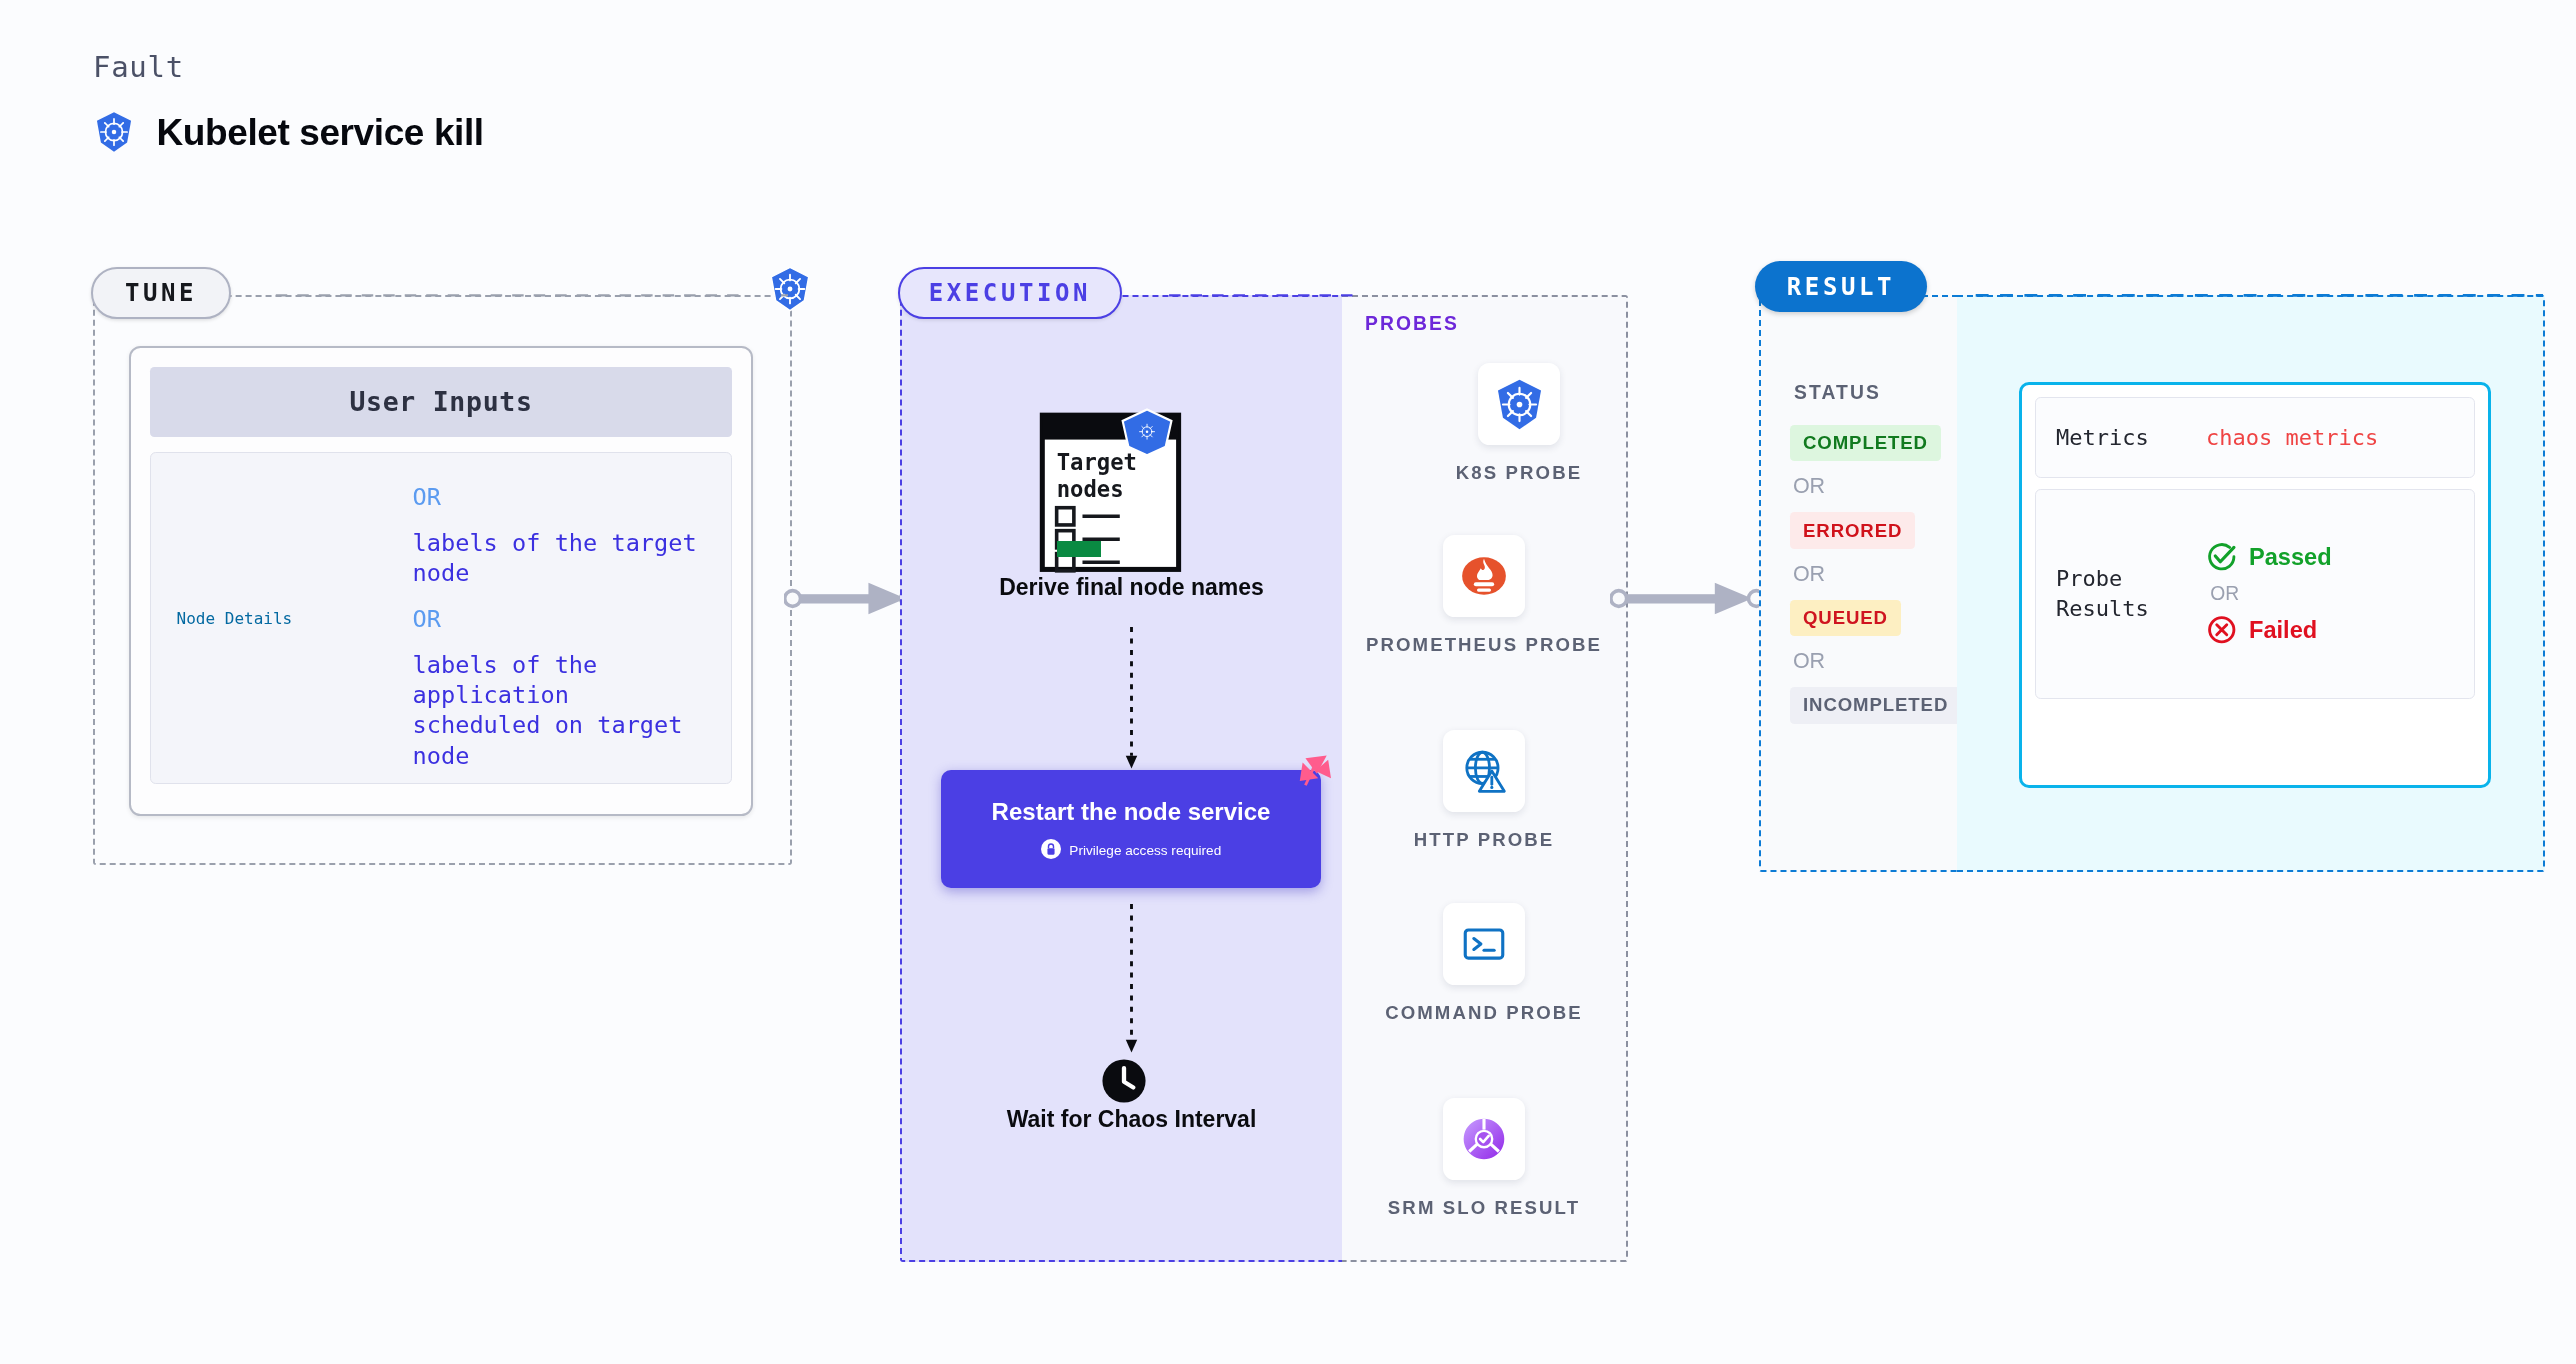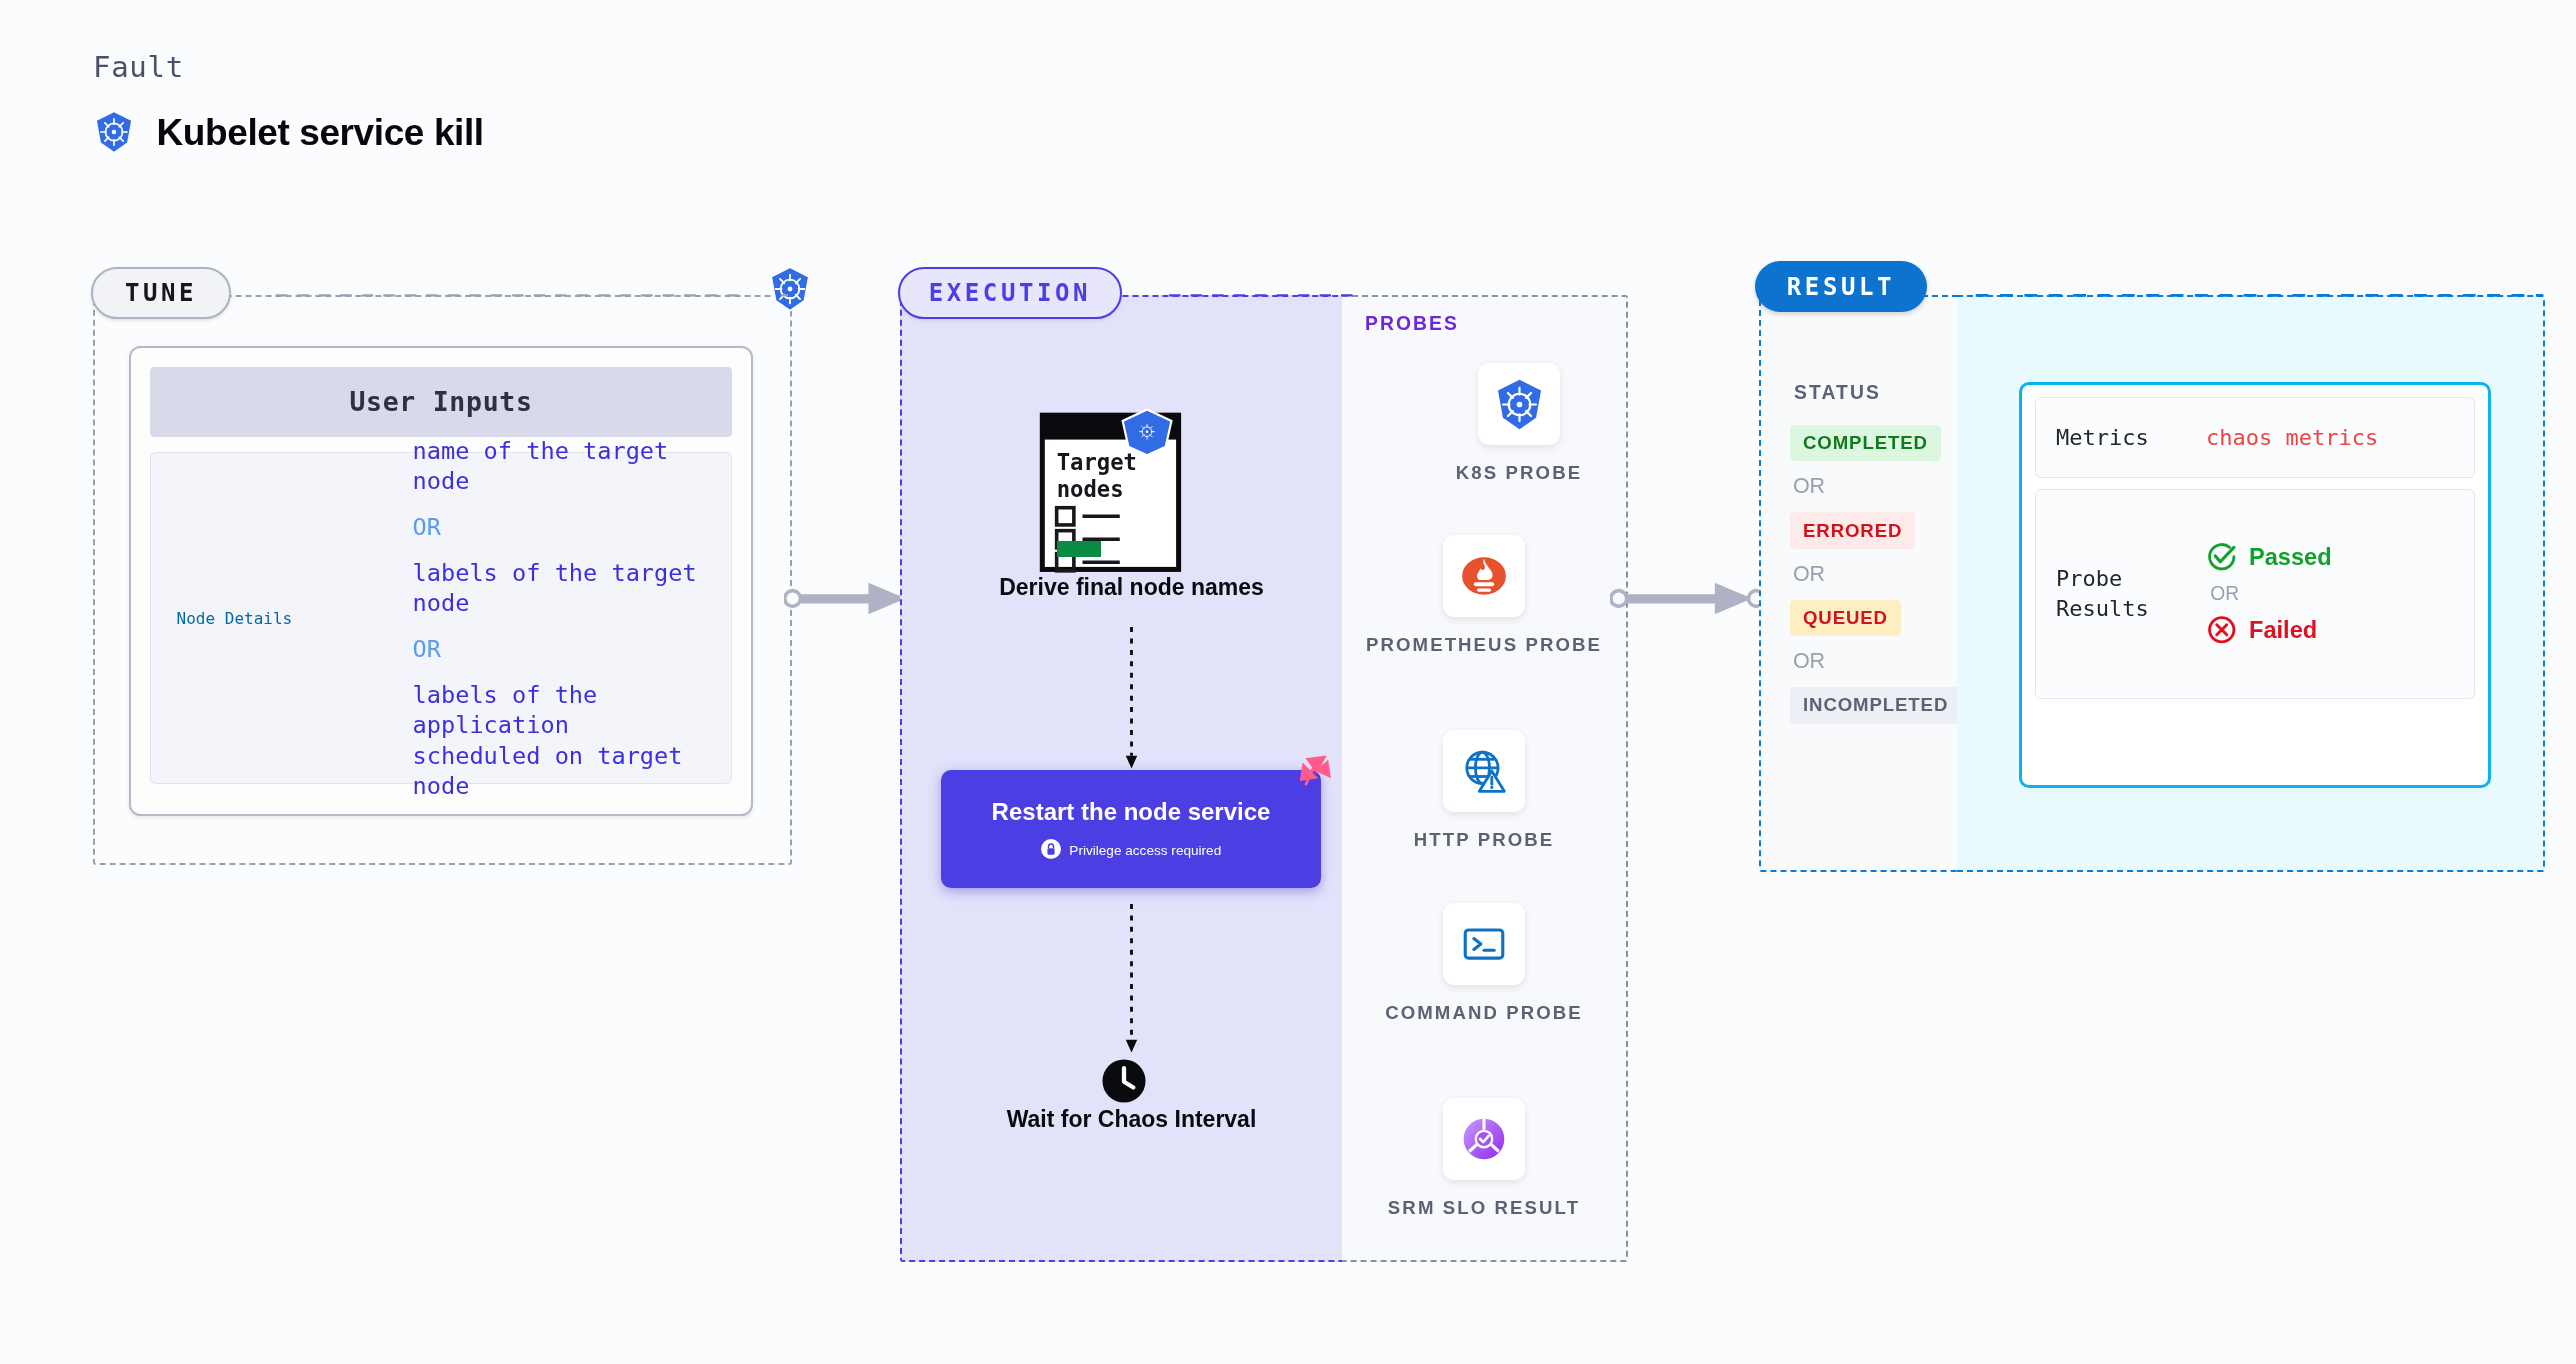--- a/index.html
+++ b/index.html
@@ -237,21 +237,20 @@
           <line x1="24" y1="40" x2="18" y2="46"></line>
       </g>
     </svg>
   </div>
 
   <div id="user-inputs-card">
     <div id="user-inputs-header">User Inputs</div>
     <div id="node-details-box">
       <div id="node-details-label">Node Details</div>
       <div id="node-details-values">
-        <span class="val-block">name of the target node</span>
         <span class="or-word">OR</span>
         <span class="val-block">labels of the target node</span>
         <span class="or-word">OR</span>
         <span class="val-block" style="white-space:pre-line">labels of the application
  scheduled on target node</span>
       </div>
     </div>
   </div>
 </div>
 

